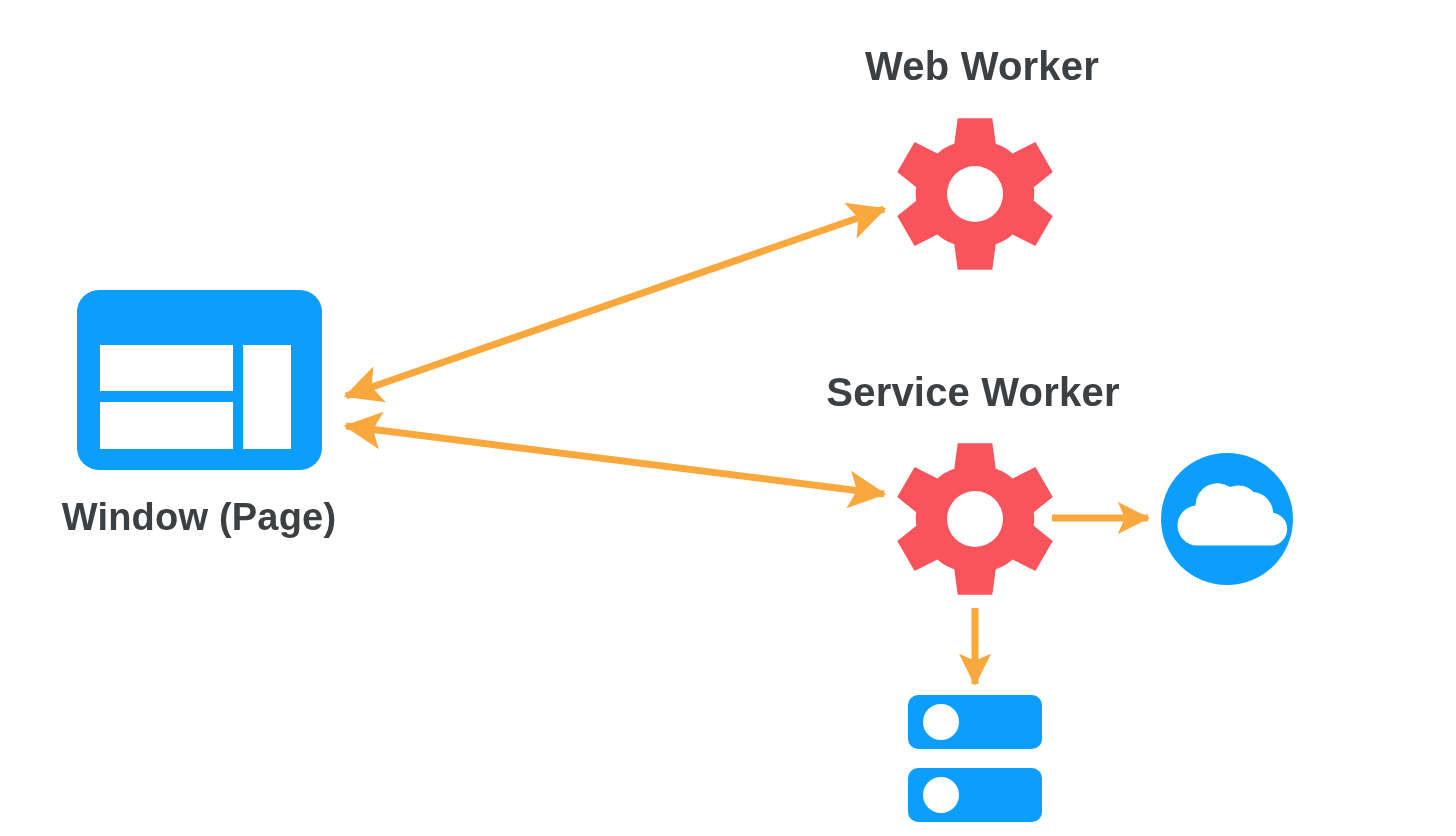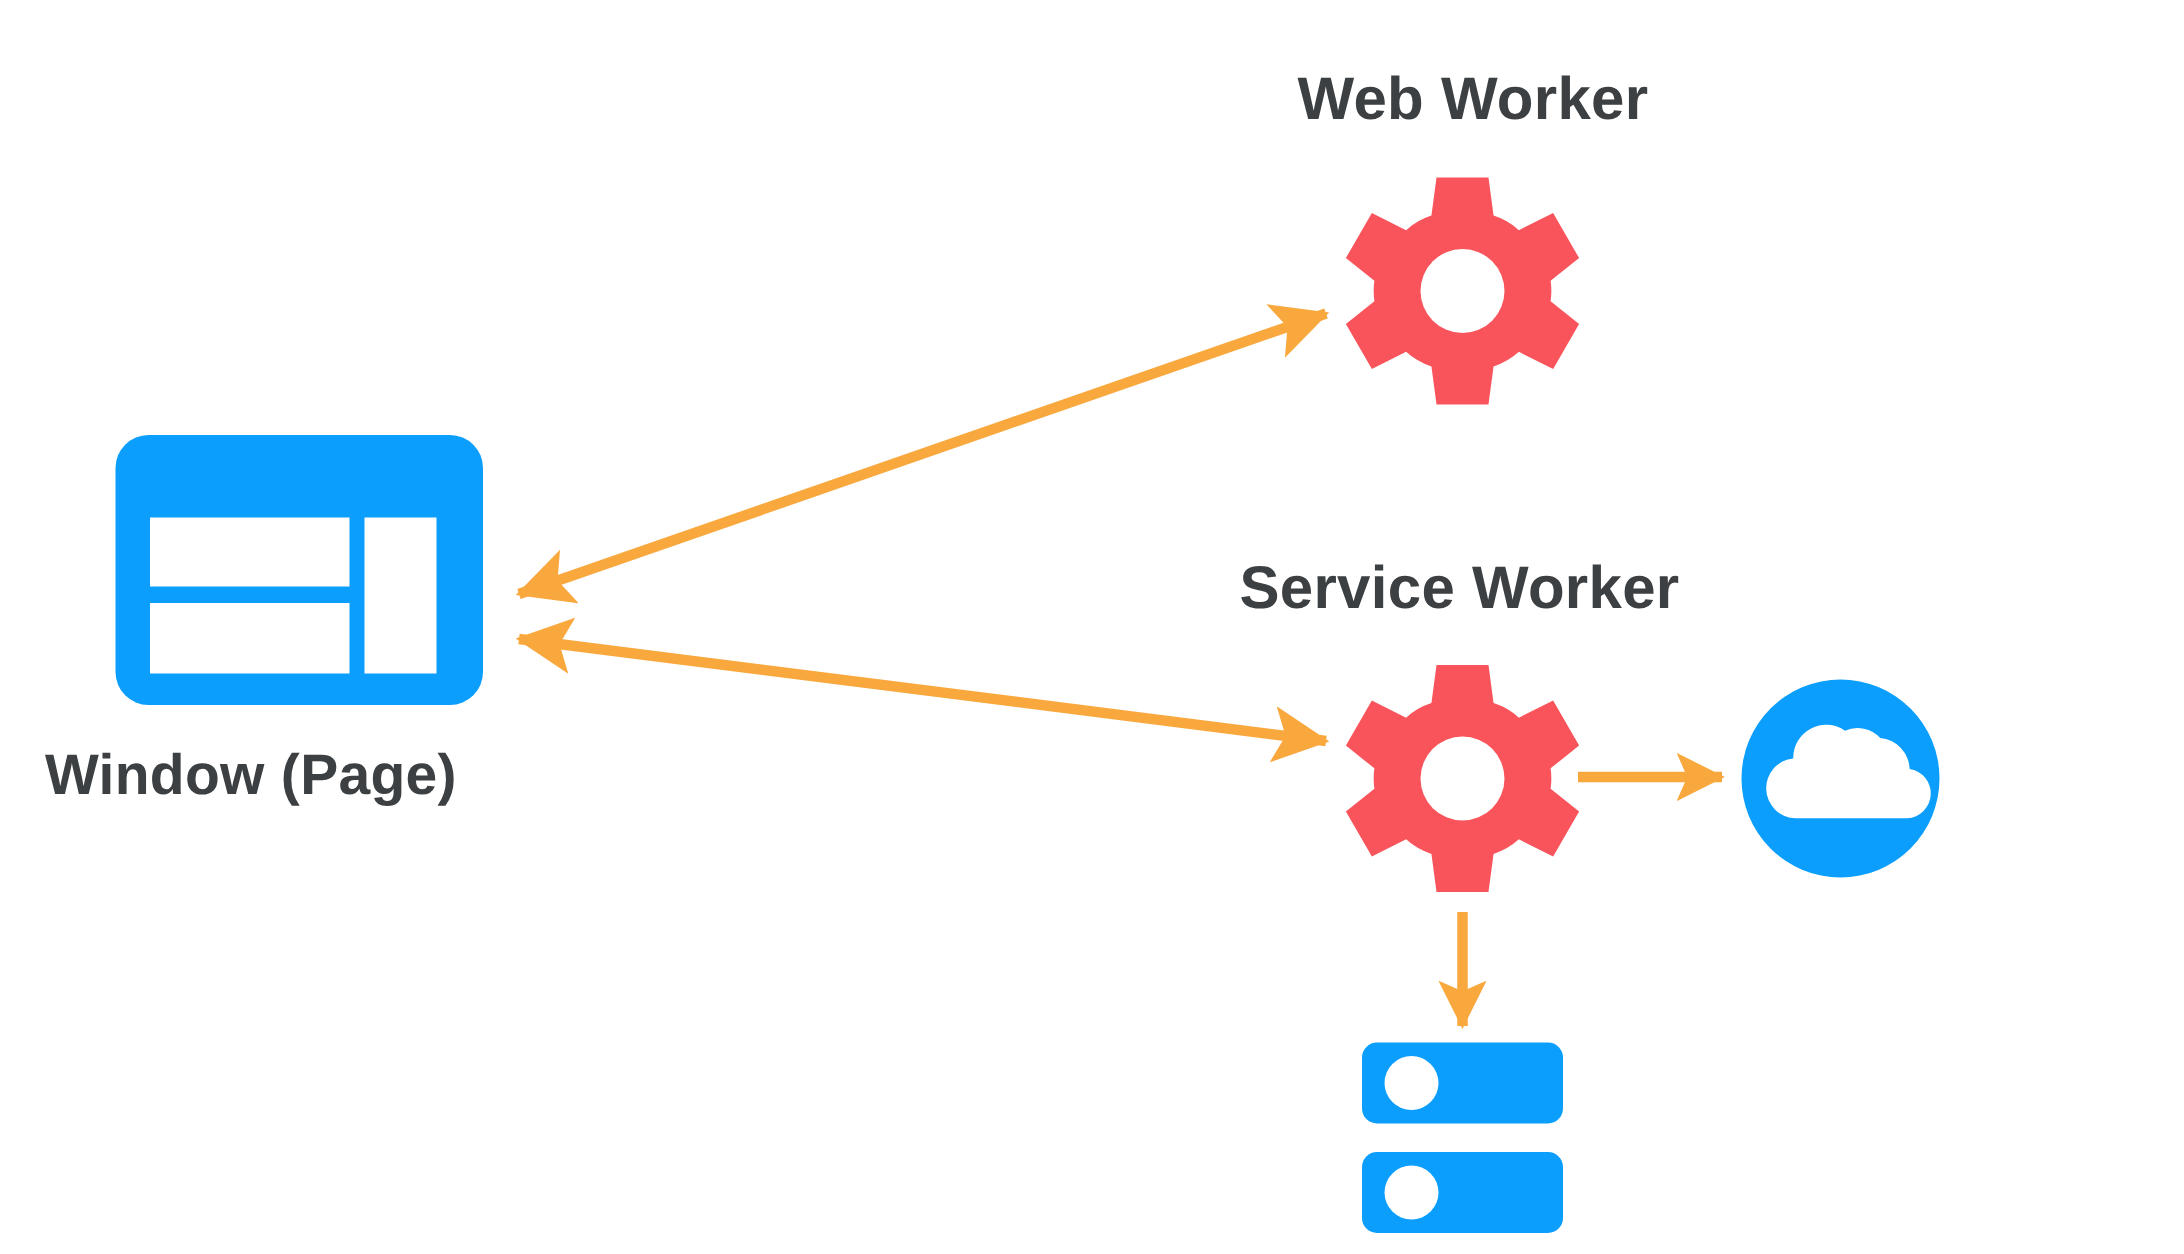--- a/index.html
+++ b/index.html
@@ -42,23 +42,23 @@
     top: 366px;
     width: 1946px;
     text-align: center;
     font-size: 40px;
     line-height: 52px;
   }
   #label-window {
     left: 0;
     top: 492px;
     width: 398px;
+    text-align: center;
     font-size: 38px;
     line-height: 50px;
-    margin-left: 30px;
   }
 </style>
 </head>
 <body>
 
 <svg id="canvas" viewBox="0 0 1456 836" xmlns="http://www.w3.org/2000/svg">
 
   <defs>
     <marker id="arrow-left" viewBox="0 0 10 10" refX="9.4" refY="5" markerWidth="5.4" markerHeight="5.4" orient="auto-start-reverse">
       <path d="M 0 0 L 10 5 L 0 10 L 2.2 5 z" fill="#f9a83e"></path>

